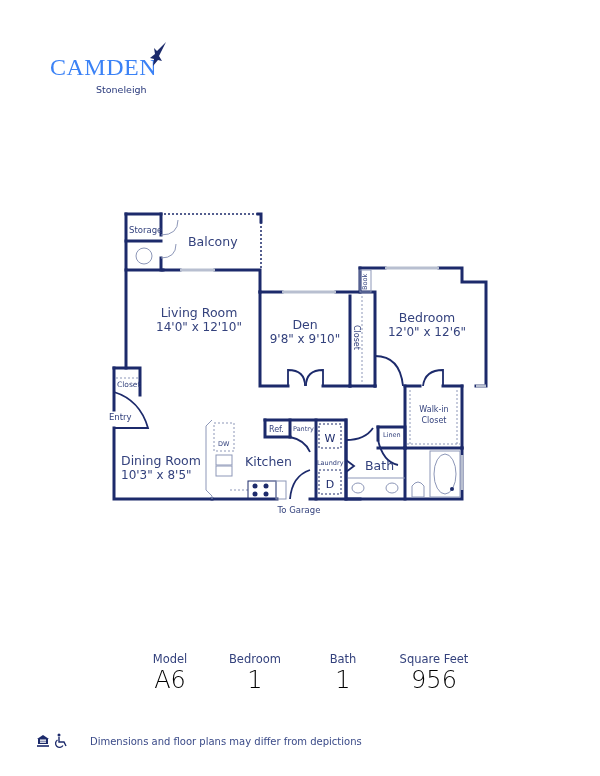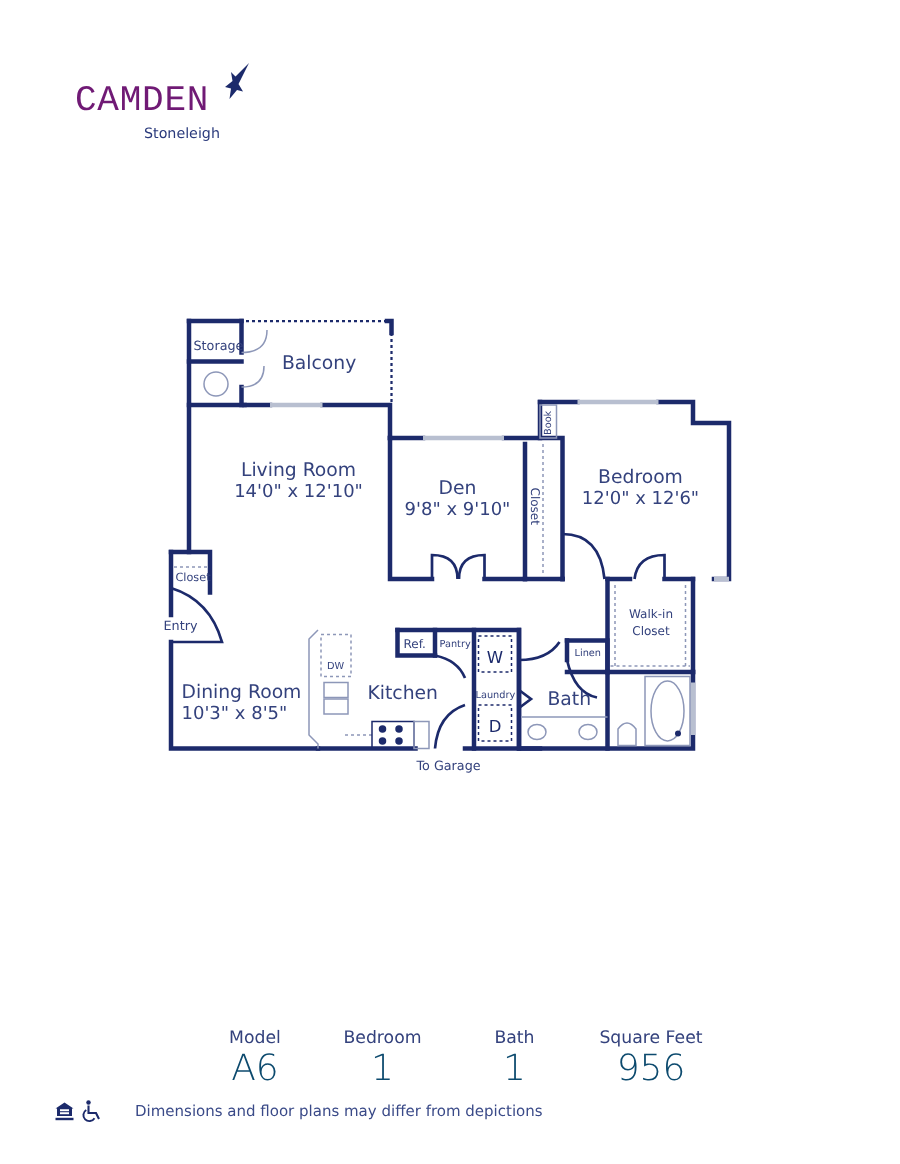--- a/index.html
+++ b/index.html
@@ -1,27 +1,27 @@
 <!DOCTYPE html>
 <html><head>
 <meta charset="utf-8">
 <style>
   html, body { margin: 0; padding: 0; background: #ffffff; }
   body { width: 600px; height: 776px; position: relative; overflow: hidden;
          font-family: "DejaVu Sans", "Liberation Sans", sans-serif; color: #1f2d6b; }
   .logo { position: absolute; left: 48px; top: 40px; width: 130px; height: 56px; }
-  .logo-word { position: absolute; left: 2px; top: 14px; font-family: Liberation Mono, monospace;
-               font-size: 24px; letter-spacing: 0.5px; color: #701a75; }
+  .logo-word { position: absolute; left: 2px; top: 14px; font-family: Liberation Serif, serif;
+               font-size: 24px; letter-spacing: 0.5px; color: #3b82f6; }
   .logo-sub { position: absolute; left: 48px; top: 44px; font-size: 9.5px; color: #2a3a7c; }
   .logo-bird { position: absolute; left: 92px; top: 0px; width: 28px; height: 36px; }
   .plan { position: absolute; left: 0; top: 0; width: 600px; height: 776px; }
   .stats { position: absolute; top: 652px; left: 0; width: 600px; height: 50px; }
-  .stat { position: absolute; top: 0; text-align: center; color: #1f2d6b; margin-top: 32px; }
+  .stat { position: absolute; top: 0; text-align: center; color: #1f2d6b; }
   .stat .lbl { font-size: 11.5px; color: #34427d; line-height: 14px; }
-  .stat .val { font-size: 24px; line-height: 28px; color: #0c4a6e; font-weight: 300; }
+  .stat .val { font-size: 24px; line-height: 28px; color: #000000; font-weight: 300; }
   .footer { position: absolute; left: 36px; top: 732px; height: 18px; display: flex; align-items: center; }
   .footer .note { font-size: 10px; color: #3a4a88; margin-left: 22px; }
   .icon { display: inline-block; }
 </style>
 </head>
 <body>
 
 <div class="logo">
   <div class="logo-word">CAMDEN</div>
   <svg class="logo-bird" viewBox="0 0 28 36">

